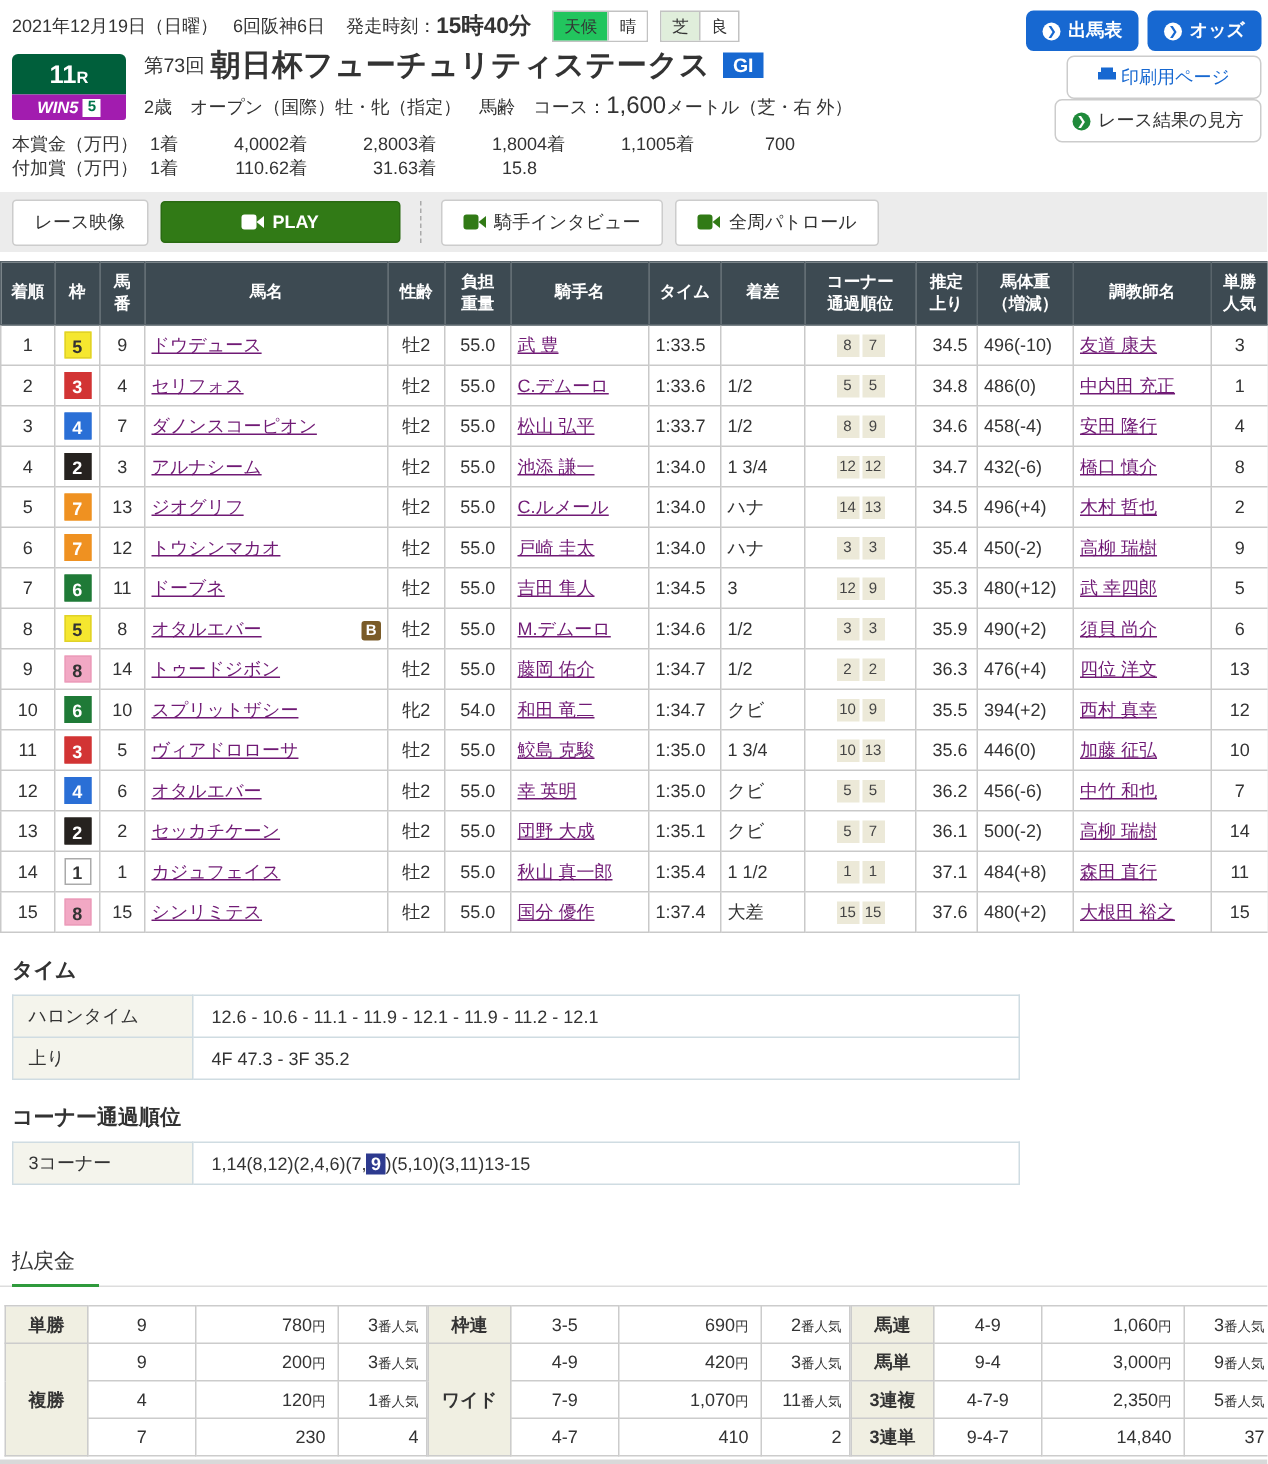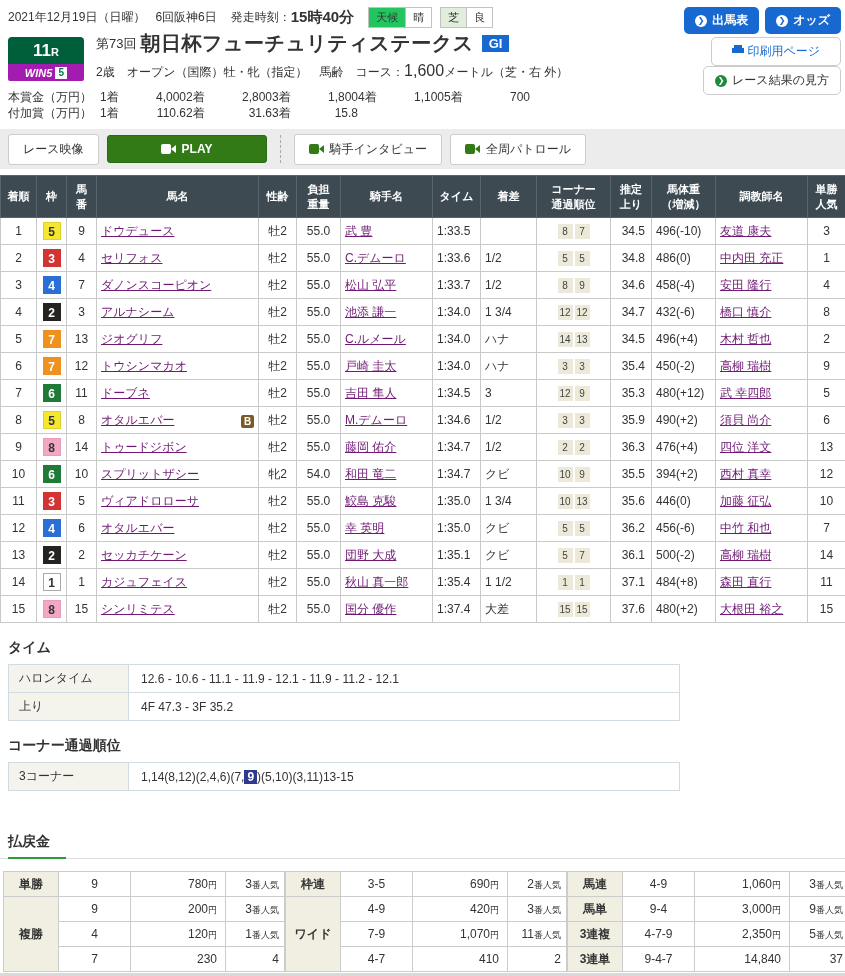--- a/index.html
+++ b/index.html
@@ -101,21 +101,21 @@
   .section { margin:16px 8px 0; }
   .section h3 { font-size:14px; margin:0 0 7px; font-weight:bold; color:#333; }
   table.info-table { border-collapse:collapse; width:672px; }
   .info-table th { background:#f4f4ec; border:1px solid #cfdce2; font-weight:normal;
                    text-align:left; padding:5px 10px; width:120px; font-size:12px; }
   .info-table td { background:#fff; border:1px solid #cfdce2; padding:5px 12px; font-size:12px; }
   .hl9 { background:#2d3a8f; color:#fff; padding:0 3px; font-weight:bold; }
 
   
   .payout-section { margin:42px 0 0; }
-  .payout-title { font-size:14px; font-weight:bold; margin:0; padding:0 8px 7px;
+  .payout-title { font-size:14px; font-weight:normal; margin:0; padding:0 8px 7px;
                   border-bottom:1px solid #ddd; position:relative; }
   .payout-title:after { content:''; position:absolute; left:8px; bottom:-1px; width:58px; height:2px; background:#2f9a3c; }
   .payout-groups { display:flex; margin-top:12px; padding-left:3px; }
   table.pay-table { border-collapse:collapse; width:281px; table-layout:fixed; flex:none; }
   .pay-table td { border:1px solid #ccc; height:25px; font-size:12px; padding:2px 4px; }
   .pay-table td.pay-label { background:#f0efe2; text-align:center; font-weight:bold; width:55px; }
   .pay-table td.combo { text-align:center; width:72px; }
   .pay-table td.amount { text-align:right; width:95px; padding-right:8px; }
   .pay-table td.pop { text-align:right; width:59px; padding-right:5px; }
   .pay-table tr.inner td { border-top-style:dashed; }

